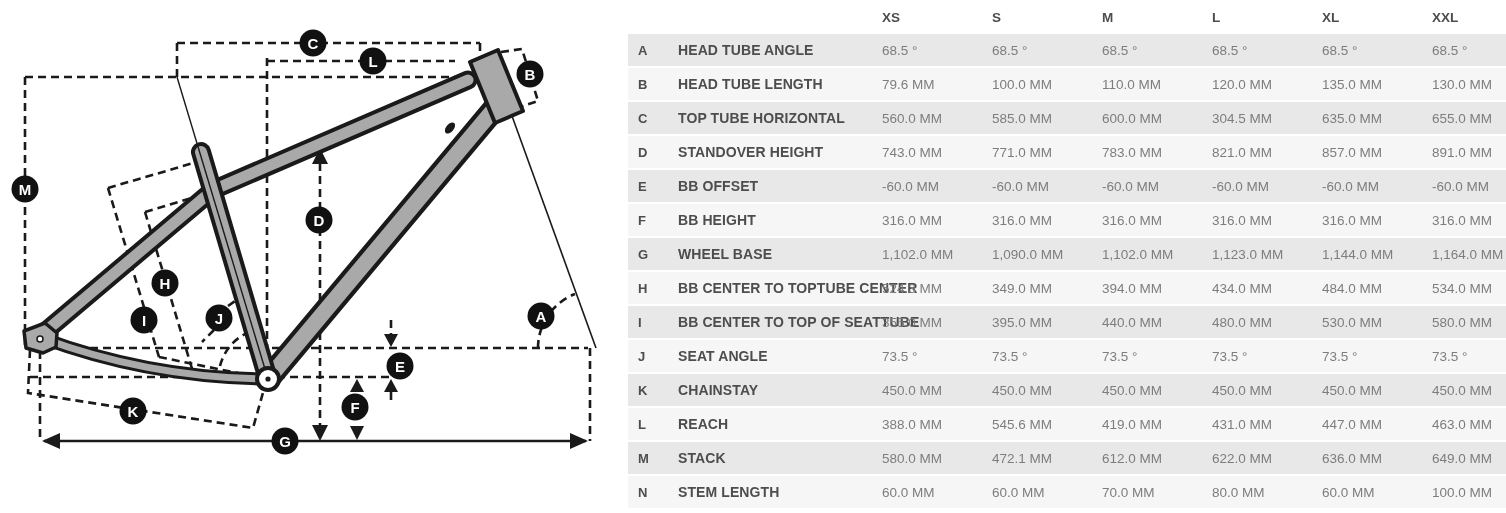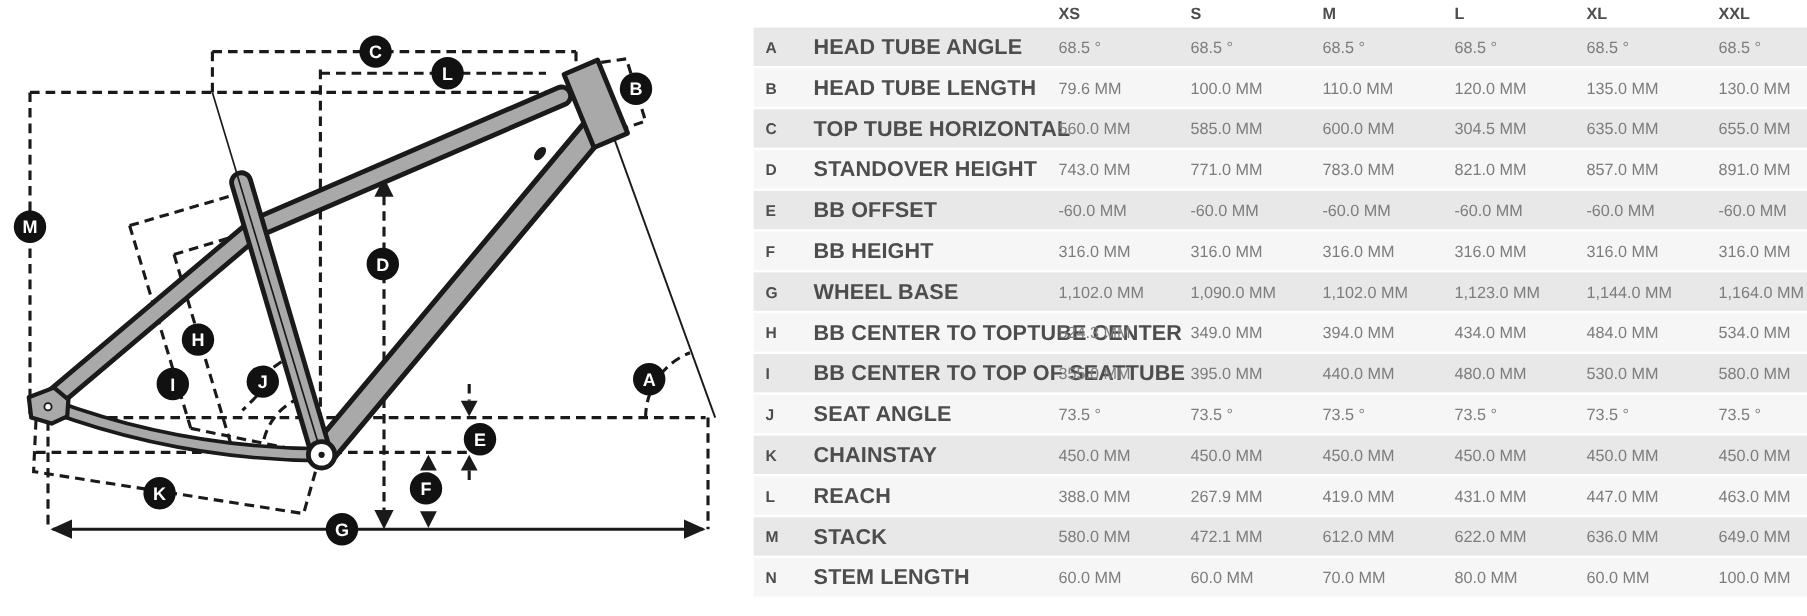--- a/index.html
+++ b/index.html
@@ -1,27 +1,27 @@
 <!DOCTYPE html>
 <html style="--frame-fill: #a9a9a9; --line-color: #1a1a1a; --label-circle-bg: #111111; --label-letter-color: #ffffff; --row-shade-dark: #e8e8e8; --row-shade-light: #f6f6f6; --header-text: #4d4d4d; --value-text: #7d7d7d;"><head>
 <meta charset="utf-8">
 <style>
   html,body{margin:0;padding:0;background:#fff;font-family:"Liberation Sans",sans-serif;}
   .stage{position:relative;width:1506px;height:513px;background:#fff;overflow:hidden;}
   .diagram-pane{position:absolute;left:0;top:0;width:628px;height:513px;}
   .diagram-pane svg{display:block;}
   .table-pane{position:absolute;left:628px;top:0;width:878px;height:513px;background:#fff;}
   .thead,.trow{display:grid;grid-template-columns:50px 204px 110px 110px 110px 110px 110px 74px;align-items:center;}
-  .thead{height:23px;background:#fff;}
+  .thead{height:34px;background:#fff;}
   .trow{height:32px;margin-bottom:2px;}
   .trow.dark{background:var(--row-shade-dark,#e8e8e8);}
   .trow.light{background:var(--row-shade-light,#f6f6f6);}
   .cell{box-sizing:border-box;white-space:nowrap;overflow:visible;}
   .cell.letter{padding-left:10px;font-weight:bold;font-size:13px;color:var(--header-text,#4d4d4d);}
-  .cell.name{font-weight:bold;font-size:18px;color:var(--header-text,#4d4d4d);letter-spacing:.1px;}
+  .cell.name{font-weight:bold;font-size:14px;color:var(--header-text,#4d4d4d);letter-spacing:.1px;}
   .cell.val{font-size:13.5px;color:var(--value-text,#7d7d7d);}
   .cell.val.head{font-weight:bold;font-size:13.5px;color:var(--header-text,#4d4d4d);}
   .lbl{font-family:"Liberation Sans",sans-serif;font-size:15px;font-weight:bold;}
 </style>
 </head>
 <body>
 
 <div class="stage">
 
   <div class="diagram-pane">
@@ -264,21 +264,21 @@
           <div class="cell val">450.0 MM</div>
           <div class="cell val">450.0 MM</div>
           <div class="cell val">450.0 MM</div>
           <div class="cell val">450.0 MM</div>
           <div class="cell val">450.0 MM</div>
         </div>
         <div class="trow light">
           <div class="cell letter">L</div>
           <div class="cell name">REACH</div>
           <div class="cell val">388.0 MM</div>
-          <div class="cell val">267.9 MM</div>
+          <div class="cell val">545.6 MM</div>
           <div class="cell val">419.0 MM</div>
           <div class="cell val">431.0 MM</div>
           <div class="cell val">447.0 MM</div>
           <div class="cell val">463.0 MM</div>
         </div>
         <div class="trow dark">
           <div class="cell letter">M</div>
           <div class="cell name">STACK</div>
           <div class="cell val">580.0 MM</div>
           <div class="cell val">472.1 MM</div>

